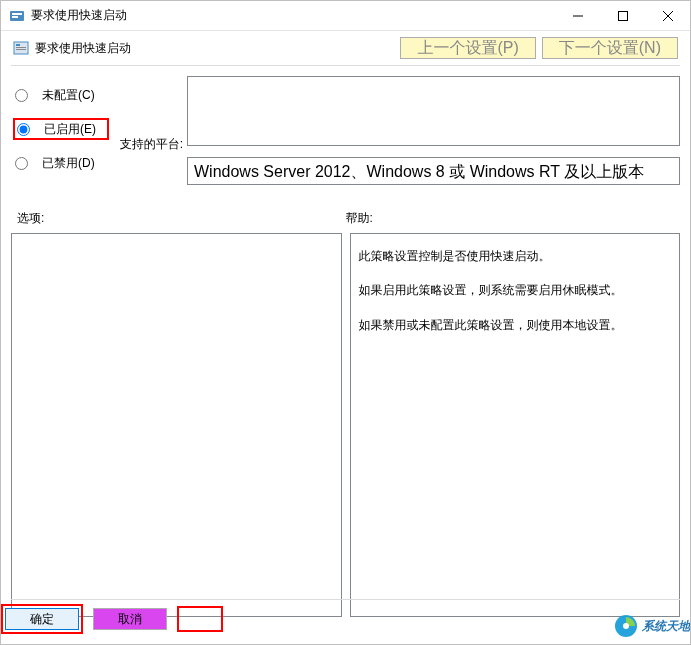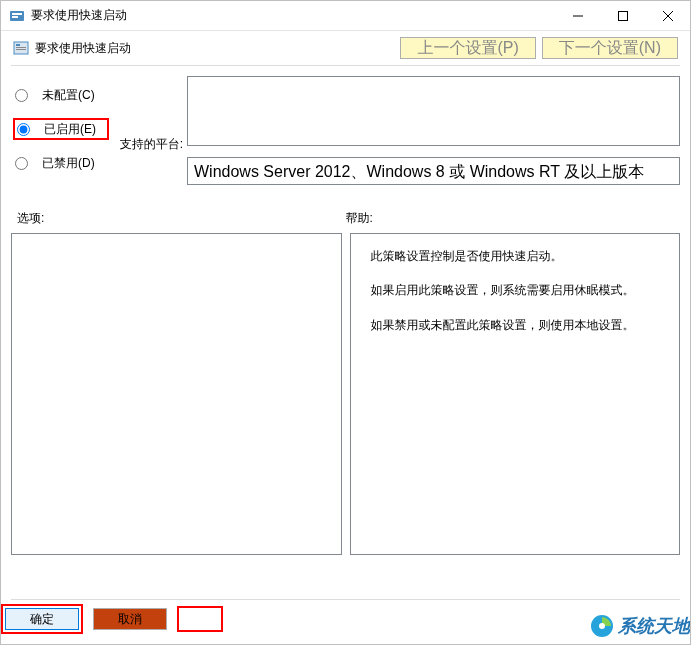--- a/index.html
+++ b/index.html
@@ -114,25 +114,25 @@
   }
   .labels-row .half { flex: 1; }
   
   .panels {
     display: flex;
     gap: 8px;
     padding: 0 10px;
   }
   .panel {
     flex: 1;
-    height: 322px;
+    height: 384px;
     border: 1px solid #828790;
     background: #fff;
     overflow-y: scroll;
-    padding: 6px 20px;
+    padding: 6px 8px;
     font-size: 12px;
     line-height: 1.7;
   }
   .panel p { margin: 6px 0 14px 0; }
   
   .footer {
     position: absolute;
     bottom: 10px;
     left: 0; right: 0;
     display: flex;
@@ -143,41 +143,41 @@
   }
   .footer-hr {
     position: absolute;
     bottom: 44px;
     left: 10px; right: 10px;
     height: 1px; background: #dcdcdc;
   }
   .btn {
     width: 74px; height: 22px;
     border: 1px solid #adadad;
-    background: #c2410c;
+    background: #d946ef;
     font-size: 12px;
     font-family: inherit;
     padding: 0;
     display: inline-flex;
     align-items: center;
     justify-content: center;
   }
   .btn.primary { border: 1px solid #0078d7; background: #e5f1fb; }
   .btn-wrap { padding: 2px; }
   
   .watermark {
     position: absolute;
     right: 0; bottom: 6px;
     display: flex; align-items: center;
     gap: 4px;
     pointer-events: none;
     opacity: 0.95;
   }
   .watermark svg { width: 24px; height: 24px; }
-  .watermark-text { font-weight: bold; font-size: 18px; color: #1a6fb0; font-style: italic; }
+  .watermark-text { font-weight: bold; font-size: 12px; color: #1a6fb0; font-style: italic; }
 </style>
 </head>
 <body>
 
 <div class="titlebar">
   <span class="app-icon">
     <svg viewBox="0 0 16 16">
         <rect x="1" y="3" width="14" height="10" fill="#4a8bc2" rx="1"></rect>
         <rect x="3" y="5" width="10" height="2" fill="#fff"></rect>
         <rect x="3" y="8" width="6" height="2" fill="#fff"></rect>

